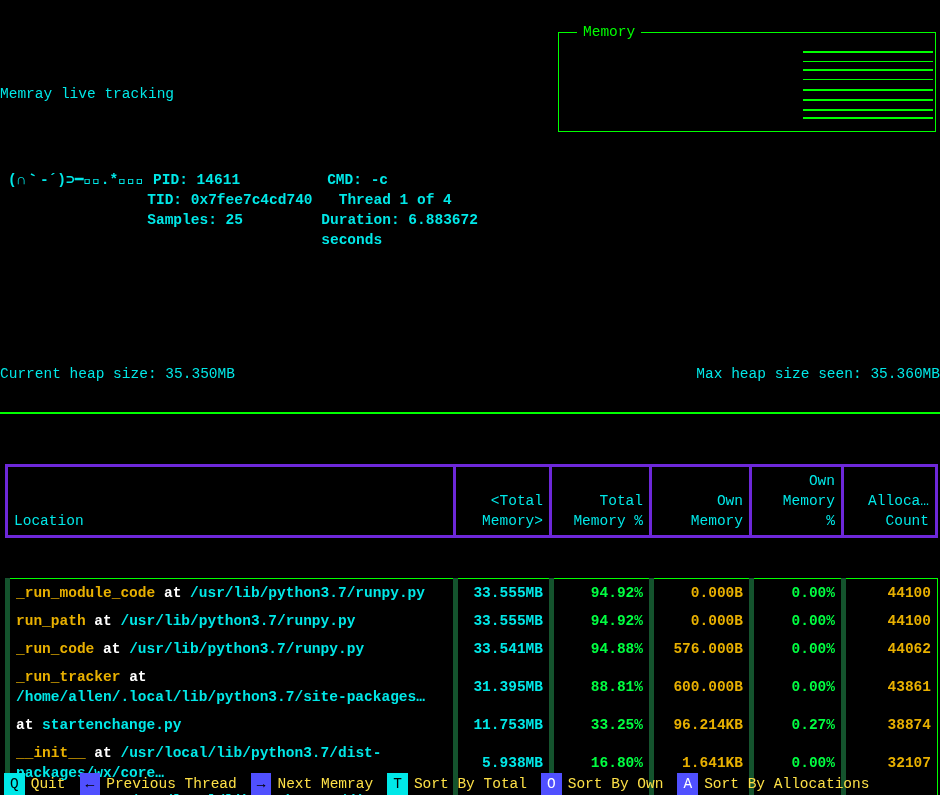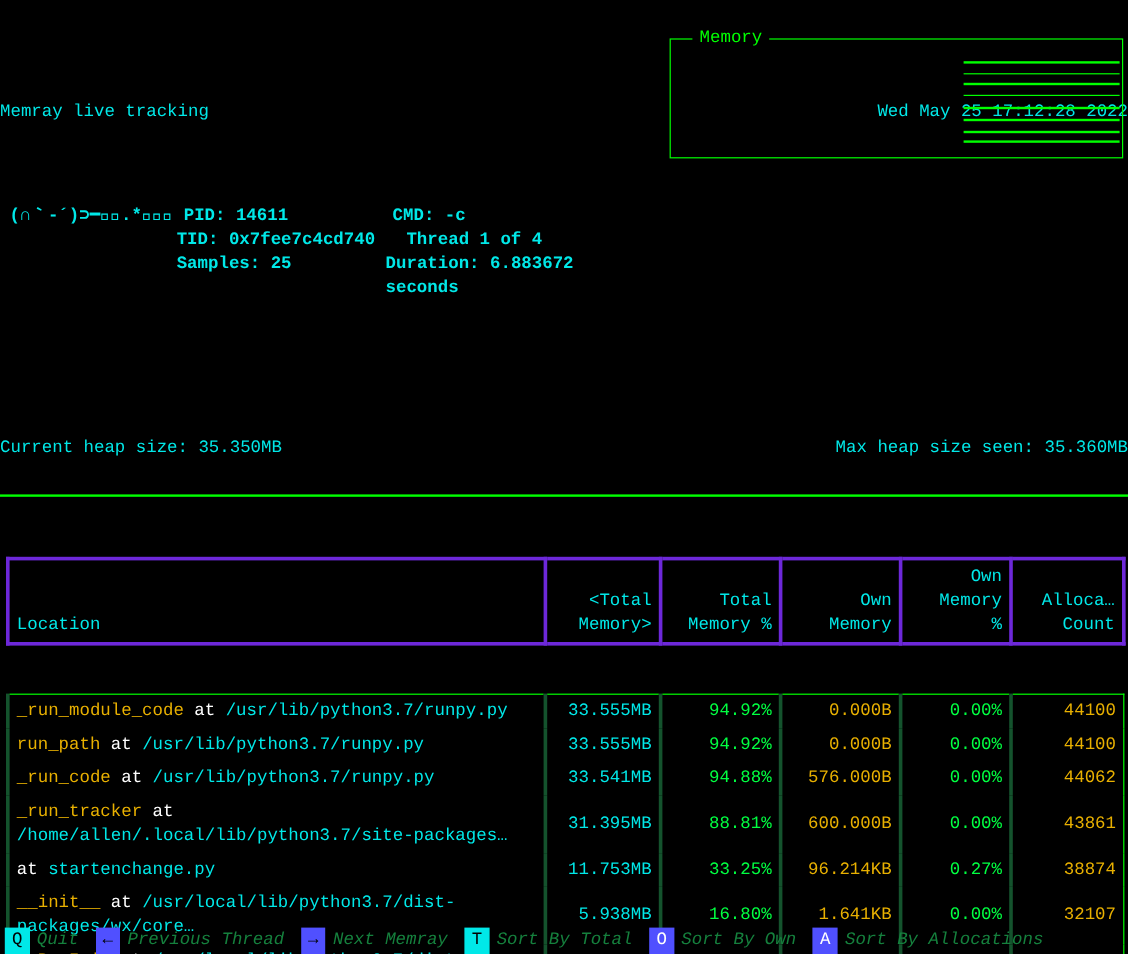--- a/index.html
+++ b/index.html
@@ -51,52 +51,51 @@
     text-align:right;
     font:inherit;
     color:#00e8e8;
   }
   th:first-child, td:first-child { text-align:left; }
   th { color:#00e8e8; font-weight:normal; height:70px; vertical-align:bottom;}
   td .fn { color:#e8b000; }
   td .at { color:#fff; }
   td .path { color:#00e8e8; }
   td.loc { overflow:hidden; text-overflow:ellipsis; white-space:normal; line-height:20px; }
-  .noborder td { border-left:3px solid #14532d; border-right:1px solid #00ff00; border-top:none; border-bottom:none;}
+  .noborder td { border-left:5px solid #14532d; border-right:1px solid #00ff00; border-top:none; border-bottom:none;font-weight:bold;}
   tr.noborder:first-of-type td { border-top:1px solid #00ff00;}
   .loc span{white-space:normal;}
 
   .footer {
     position:absolute; bottom:0; left:0; width:940px;
     height:22px; display:flex; align-items:center;
     padding:0 4px; gap:0; line-height:22px;
   }
   .key {
     color:#000; padding:0 6px; margin-right:6px; font-weight:normal;
     display:inline-block;
   }
   .kQ { background:#00e8e8;}
   .kArr { background:#5050ff; color:#000;}
   .kT { background:#00e8e8;}
   .kO { background:#5050ff; color:#fff;}
   .kA { background:#5050ff; color:#fff;}
-  .flabel { color:#15803d; margin-right:14px;font-style:italic;}
+  .flabel { color:#fde047; margin-right:14px;}
 
   .rows-container { height:468px; overflow:hidden; }
   .rows-container table { border-top:none;}
   .rows-container td { border-top:none; border-bottom:none;}
 </style>
 </head>
 <body>
 
 
 
 <div class="topbar">
   <span class="cyan">Memray live tracking</span>
-  <span class="cyan">Wed May 25 17:12:28 2022</span>
 </div>
 
 <div class="info-block">
   <div class="info-left">
 <span class="cyan">(∩｀-´)⊃━☆ﾟ.*･｡ﾟ</span> <span class="cyan">PID:</span> <span class="cyan">14611</span>          <span class="cyan">CMD:</span> <span class="cyan">-c</span>
                 <span class="cyan">TID:</span> <span class="cyan">0x7fee7c4cd740</span>   <span class="cyan">Thread</span> <span class="cyan">1 of 4</span>
                 <span class="cyan">Samples:</span> <span class="cyan">25</span>         <span class="cyan">Duration:</span> <span class="cyan">6.883672</span>
                                     <span class="cyan">seconds</span>
   </div>
 </div>

